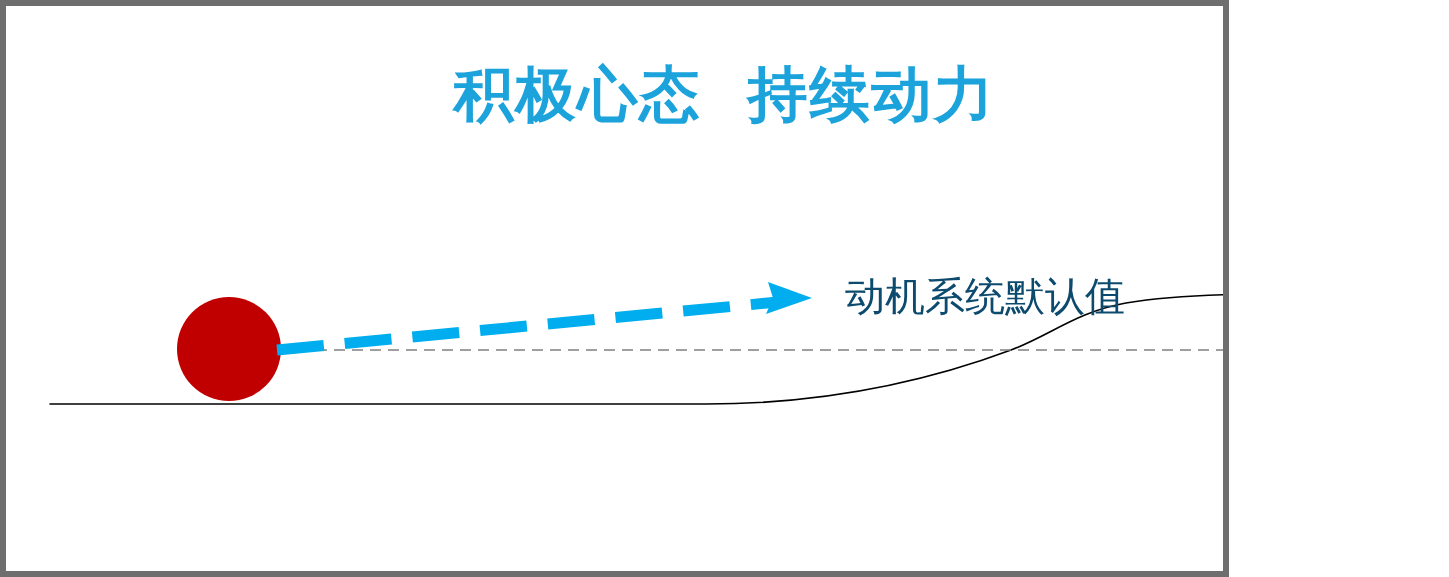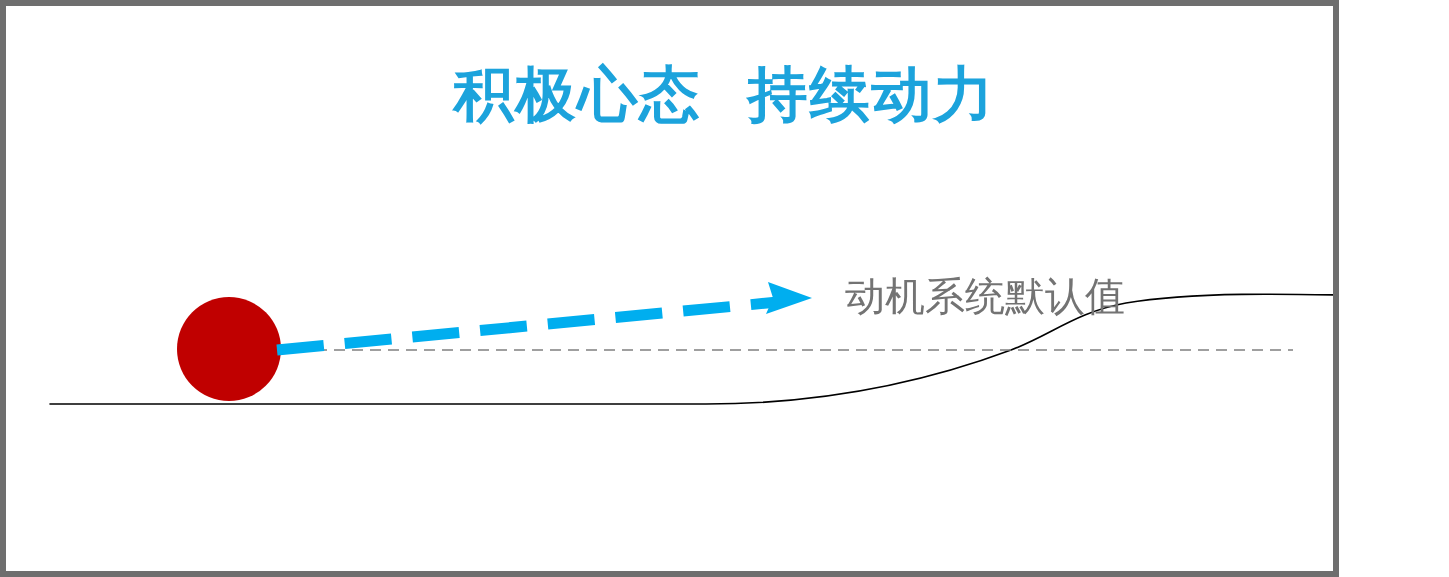--- a/index.html
+++ b/index.html
@@ -9,21 +9,21 @@
     background: #ffffff;
   }
   body {
     width: 1449px;
     height: 577px;
     overflow: hidden;
     font-family: "DejaVu Sans", "Liberation Sans", sans-serif;
   }
   #slide {
     position: relative;
-    width: 1339px;
+    width: 1229px;
     height: 577px;
     box-sizing: border-box;
     background: #ffffff;
     border-style: solid;
     border-width: 6px;
     border-color: #6e6e6e;
     overflow: hidden;
   }
   #canvas {
     position: absolute;
@@ -85,16 +85,16 @@
 
       <circle cx="223" cy="343" r="52" fill="#c00000"></circle>
 
       <line x1="271" y1="344" x2="772" y2="296" stroke="#00aeef" stroke-width="11" stroke-dasharray="47 21" stroke-linecap="butt"></line>
 
       <polygon points="806,292 762,276 767,292 760,308" fill="#00aeef"></polygon>
     </svg>
 
     <div class="slide-title" style="color:#1ca3dc;">积极心态  持续动力</div>
 
-    <div class="annotation-label" style="color: #737373;">动机系统默认值</div>
+    <div class="annotation-label" style="color: #0c4a6e;">动机系统默认值</div>
 
   </div>
 </div>
 
 </body></html>

